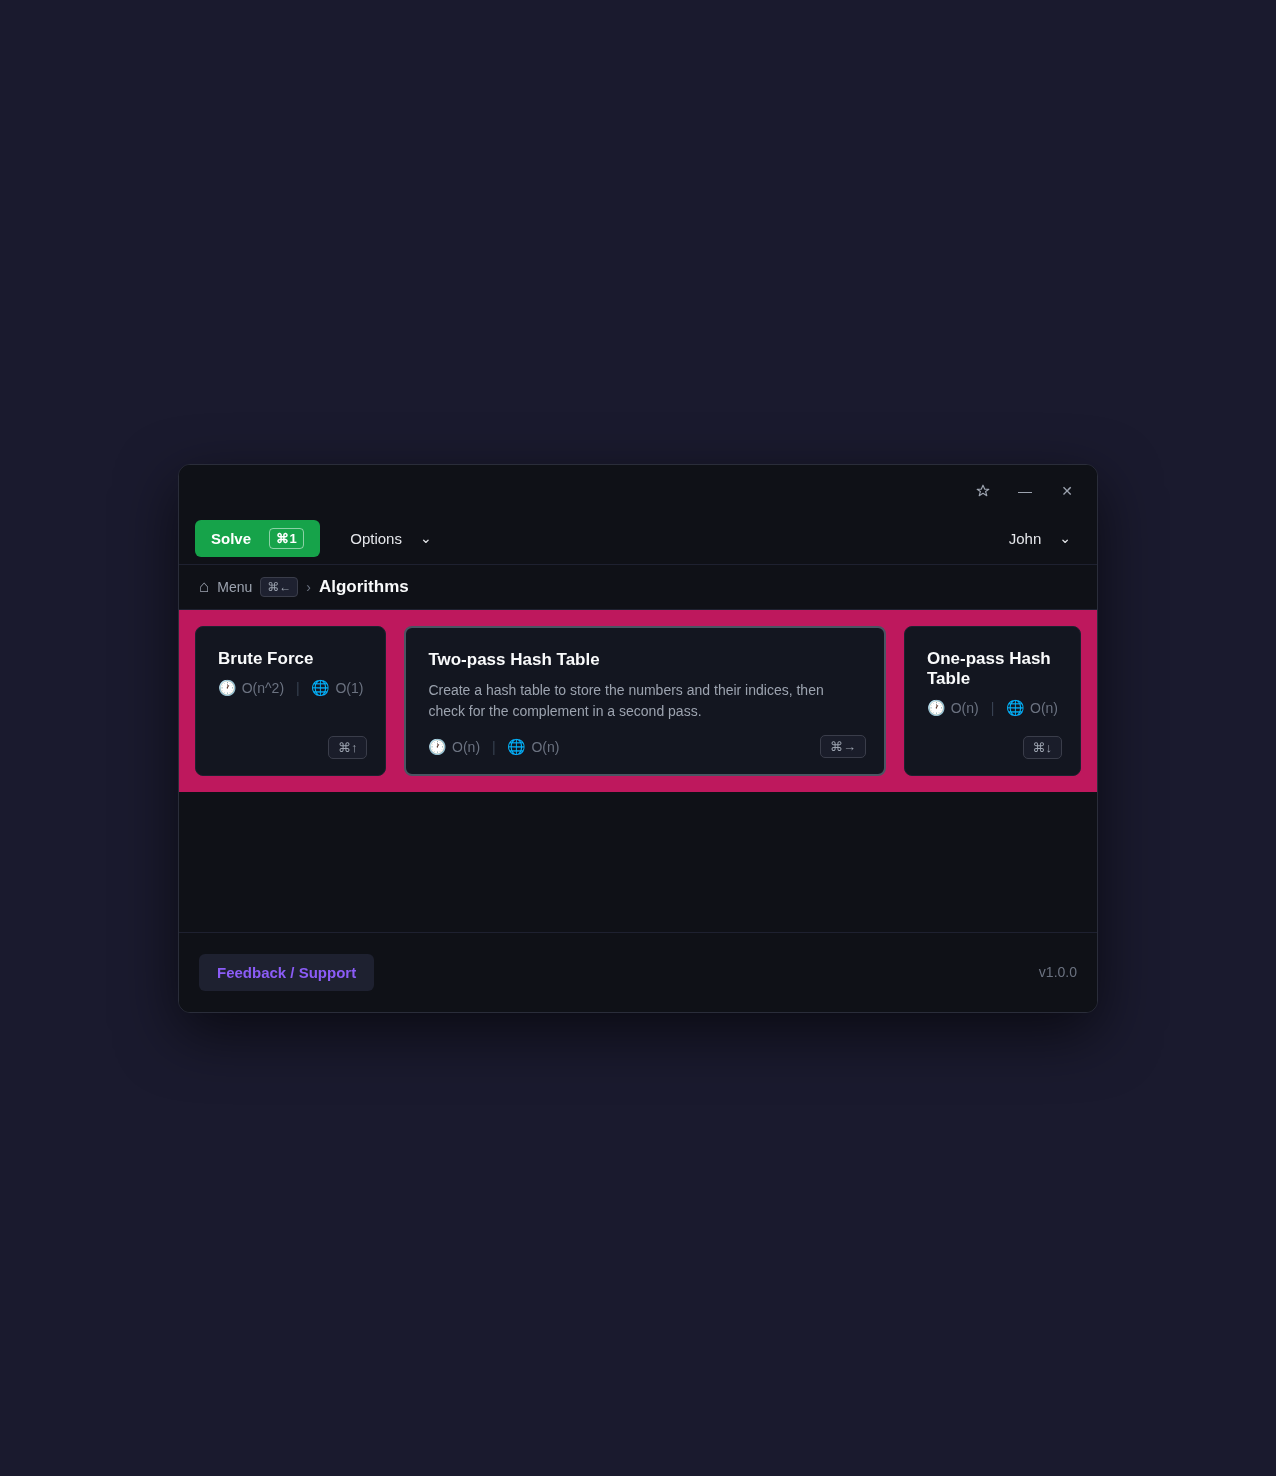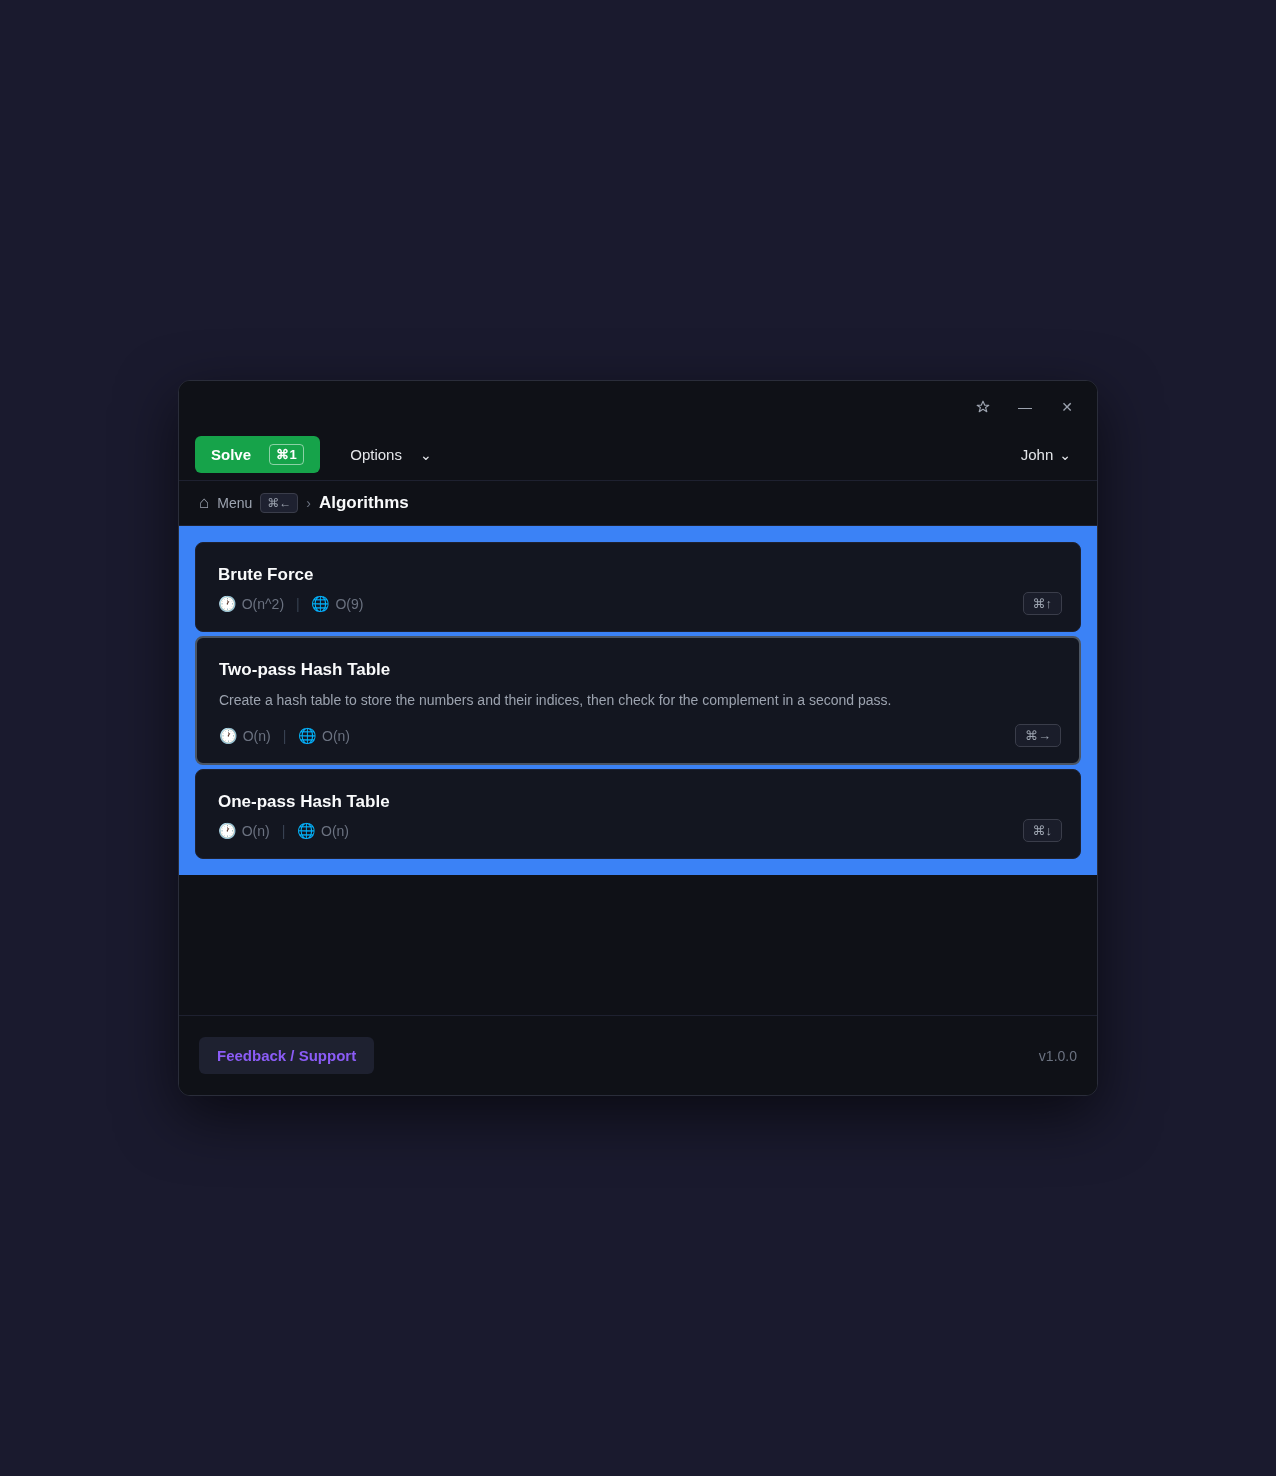--- a/index.html
+++ b/index.html
@@ -86,21 +86,21 @@
     .spacer { flex: 1; }
     .user-btn {
       background: transparent;
       border: none;
       color: #e5e7eb;
       font-size: 15px;
       font-weight: 500;
       cursor: pointer;
       display: flex;
       align-items: center;
-      gap: 6px;
+      gap: 18px;
       padding: 6px 10px;
       border-radius: 6px;
       text-align: center;
     }
     
     .breadcrumb {
       display: flex;
       align-items: center;
       padding: 12px 20px;
       gap: 8px;
@@ -132,23 +132,23 @@
     }
     .breadcrumb-current {
       color: #f9fafb;
       font-size: 17px;
       font-weight: 600;
     }
     
     .main-content {
       padding: 16px;
       display: flex;
-      flex-direction: column;
-      gap: 4px;
-      background: #3b82f6;
+      flex-direction: row;
+      gap: 18px;
+      background: #be185d;
     }
     
     .algo-card {
       background: #131620;
       border: 1px solid #1e2130;
       border-radius: 8px;
       padding: 22px 22px 18px;
       position: relative;
       cursor: pointer;
     }
@@ -275,21 +275,21 @@
     <div class="algo-card">
       <div class="algo-card-title">Brute Force</div>
       <div class="algo-card-meta">
         <div class="meta-item">
           <span style="font-size:15px;">🕐</span>
           <span>O(n^2)</span>
         </div>
         <span class="meta-sep">|</span>
         <div class="meta-item">
           <span style="font-size:15px;">🌐</span>
-          <span>O(9)</span>
+          <span>O(1)</span>
         </div>
       </div>
       <div class="algo-card-shortcut">⌘↑</div>
     </div>
 
     <div class="algo-card selected">
       <div class="algo-card-title">Two-pass Hash Table</div>
       <div class="algo-card-desc">Create a hash table to store the numbers and their indices, then check for the complement in a second pass.</div>
       <div class="algo-card-meta">
         <div class="meta-item">

